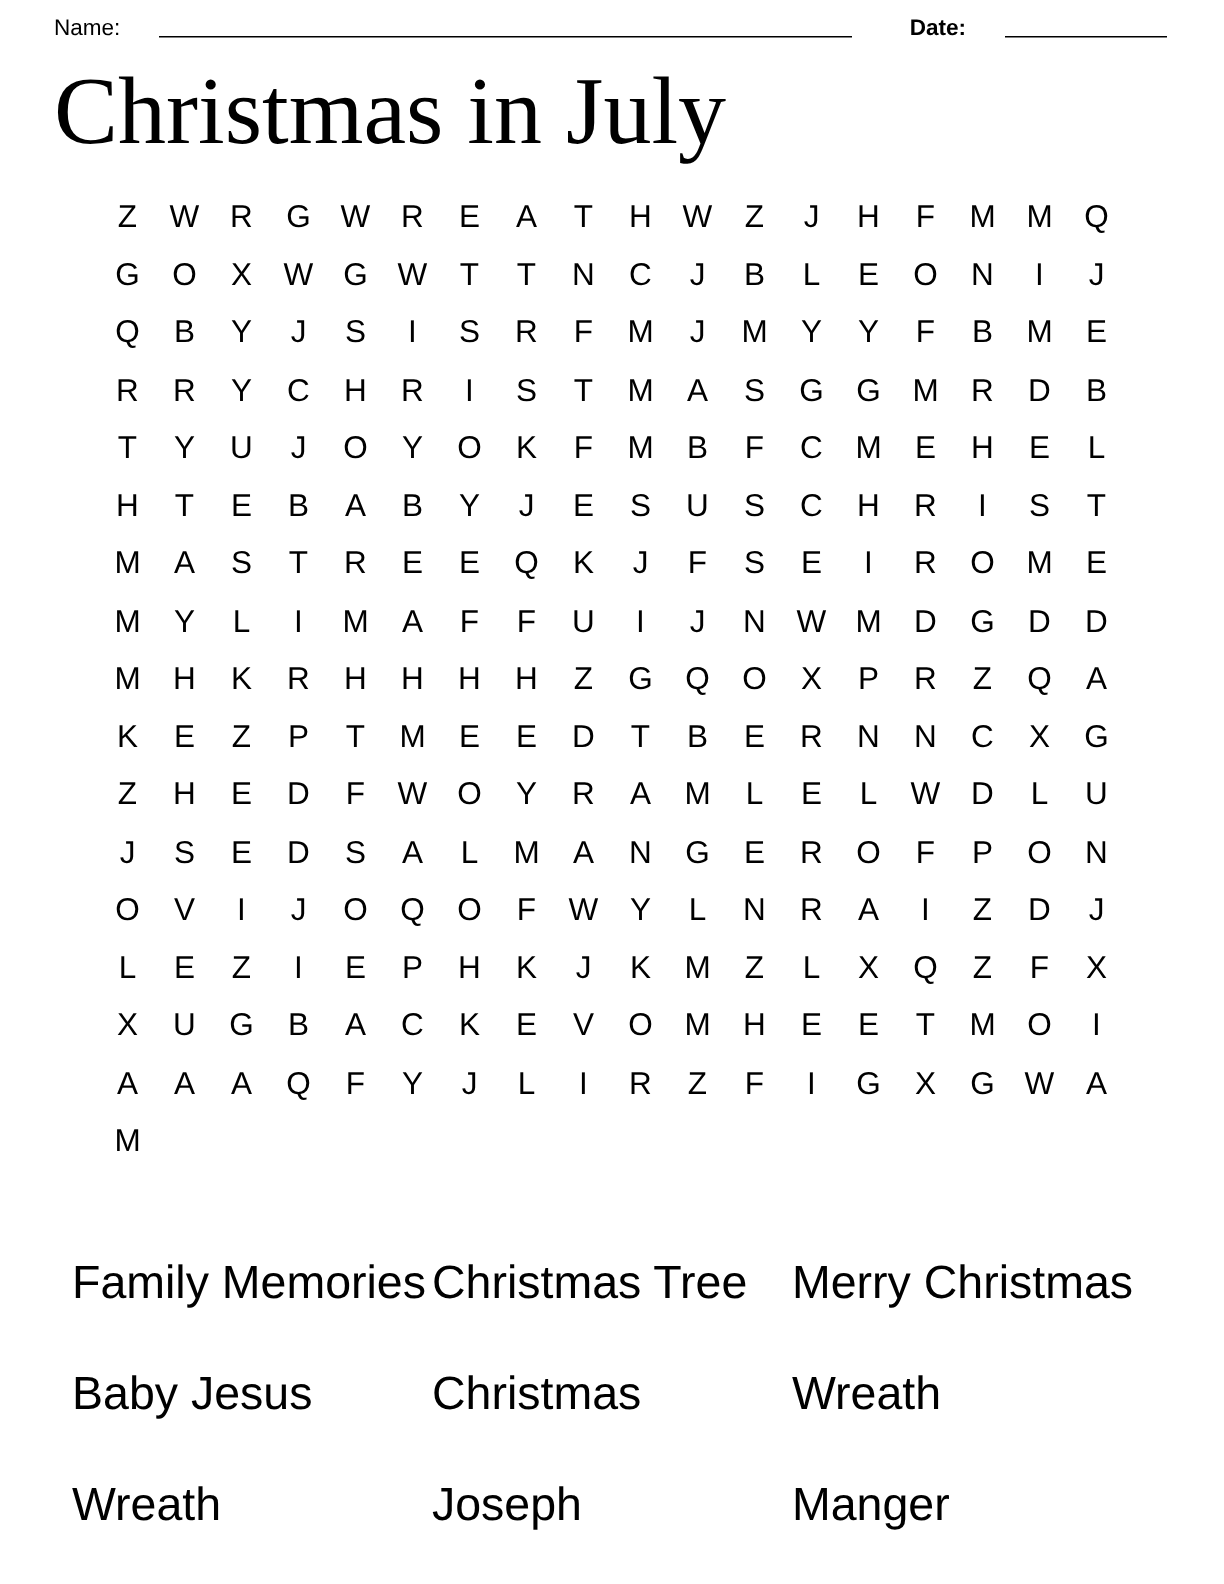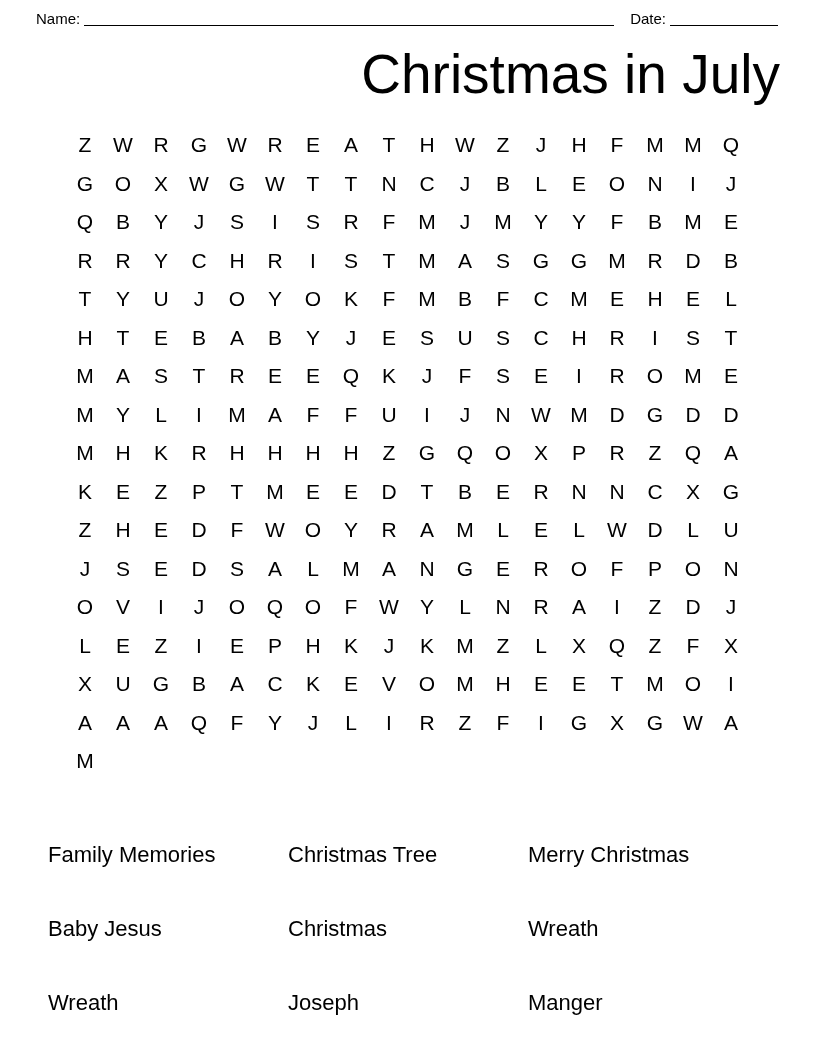--- a/index.html
+++ b/index.html
@@ -21,48 +21,49 @@
     height: 1056px;
     box-sizing: border-box;
     padding: 8px 36px 0 36px;
     display: flex;
     flex-direction: column;
   }
 
   
   .header-line {
     display: flex;
-    align-items: flex-end;
     font-size: 15px;
     height: 22px;
     margin-top: 2px;
     white-space: nowrap;
+    gap: 22px;
   }
   .header-label {
     font-size: 15px;
     line-height: 18px;
   }
   .rule {
     border-bottom: 1px solid #000;
     height: 14px;
     margin: 0 2px 2px 4px;
   }
   .rule-name { flex: 1 1 auto; }
   .rule-date { width: 108px; flex: 0 0 auto; }
-  .date-label { margin-left: 14px; }
+  .date-label { margin-left: 14px; font-weight: bold; }
 
   
   .title {
-    text-align: right;
-    font-size: 55px;
+    text-align: left;
+    font-size: 64px;
     font-weight: 400;
     letter-spacing: 0px;
     margin-top: 16px;
     margin-bottom: 0;
     line-height: 60px;
+    font-family: Liberation Serif, serif;
   }
 
   
   .grid-wrap {
     margin-top: 22px;
     display: flex;
     justify-content: center;
   }
   .grid {
     display: grid;
@@ -81,21 +82,21 @@
 
   
   .words {
     margin-top: 22px;
     display: grid;
     grid-template-columns: 240px 240px 1fr;
     padding-left: 12px;
     row-gap: 0px;
   }
   .word {
-    font-size: 22px;
+    font-size: 31px;
     line-height: 45px;
     white-space: nowrap;
     margin-top: 29px;
   }
 </style>
 </head>
 <body>
 
 <div class="page">
 

